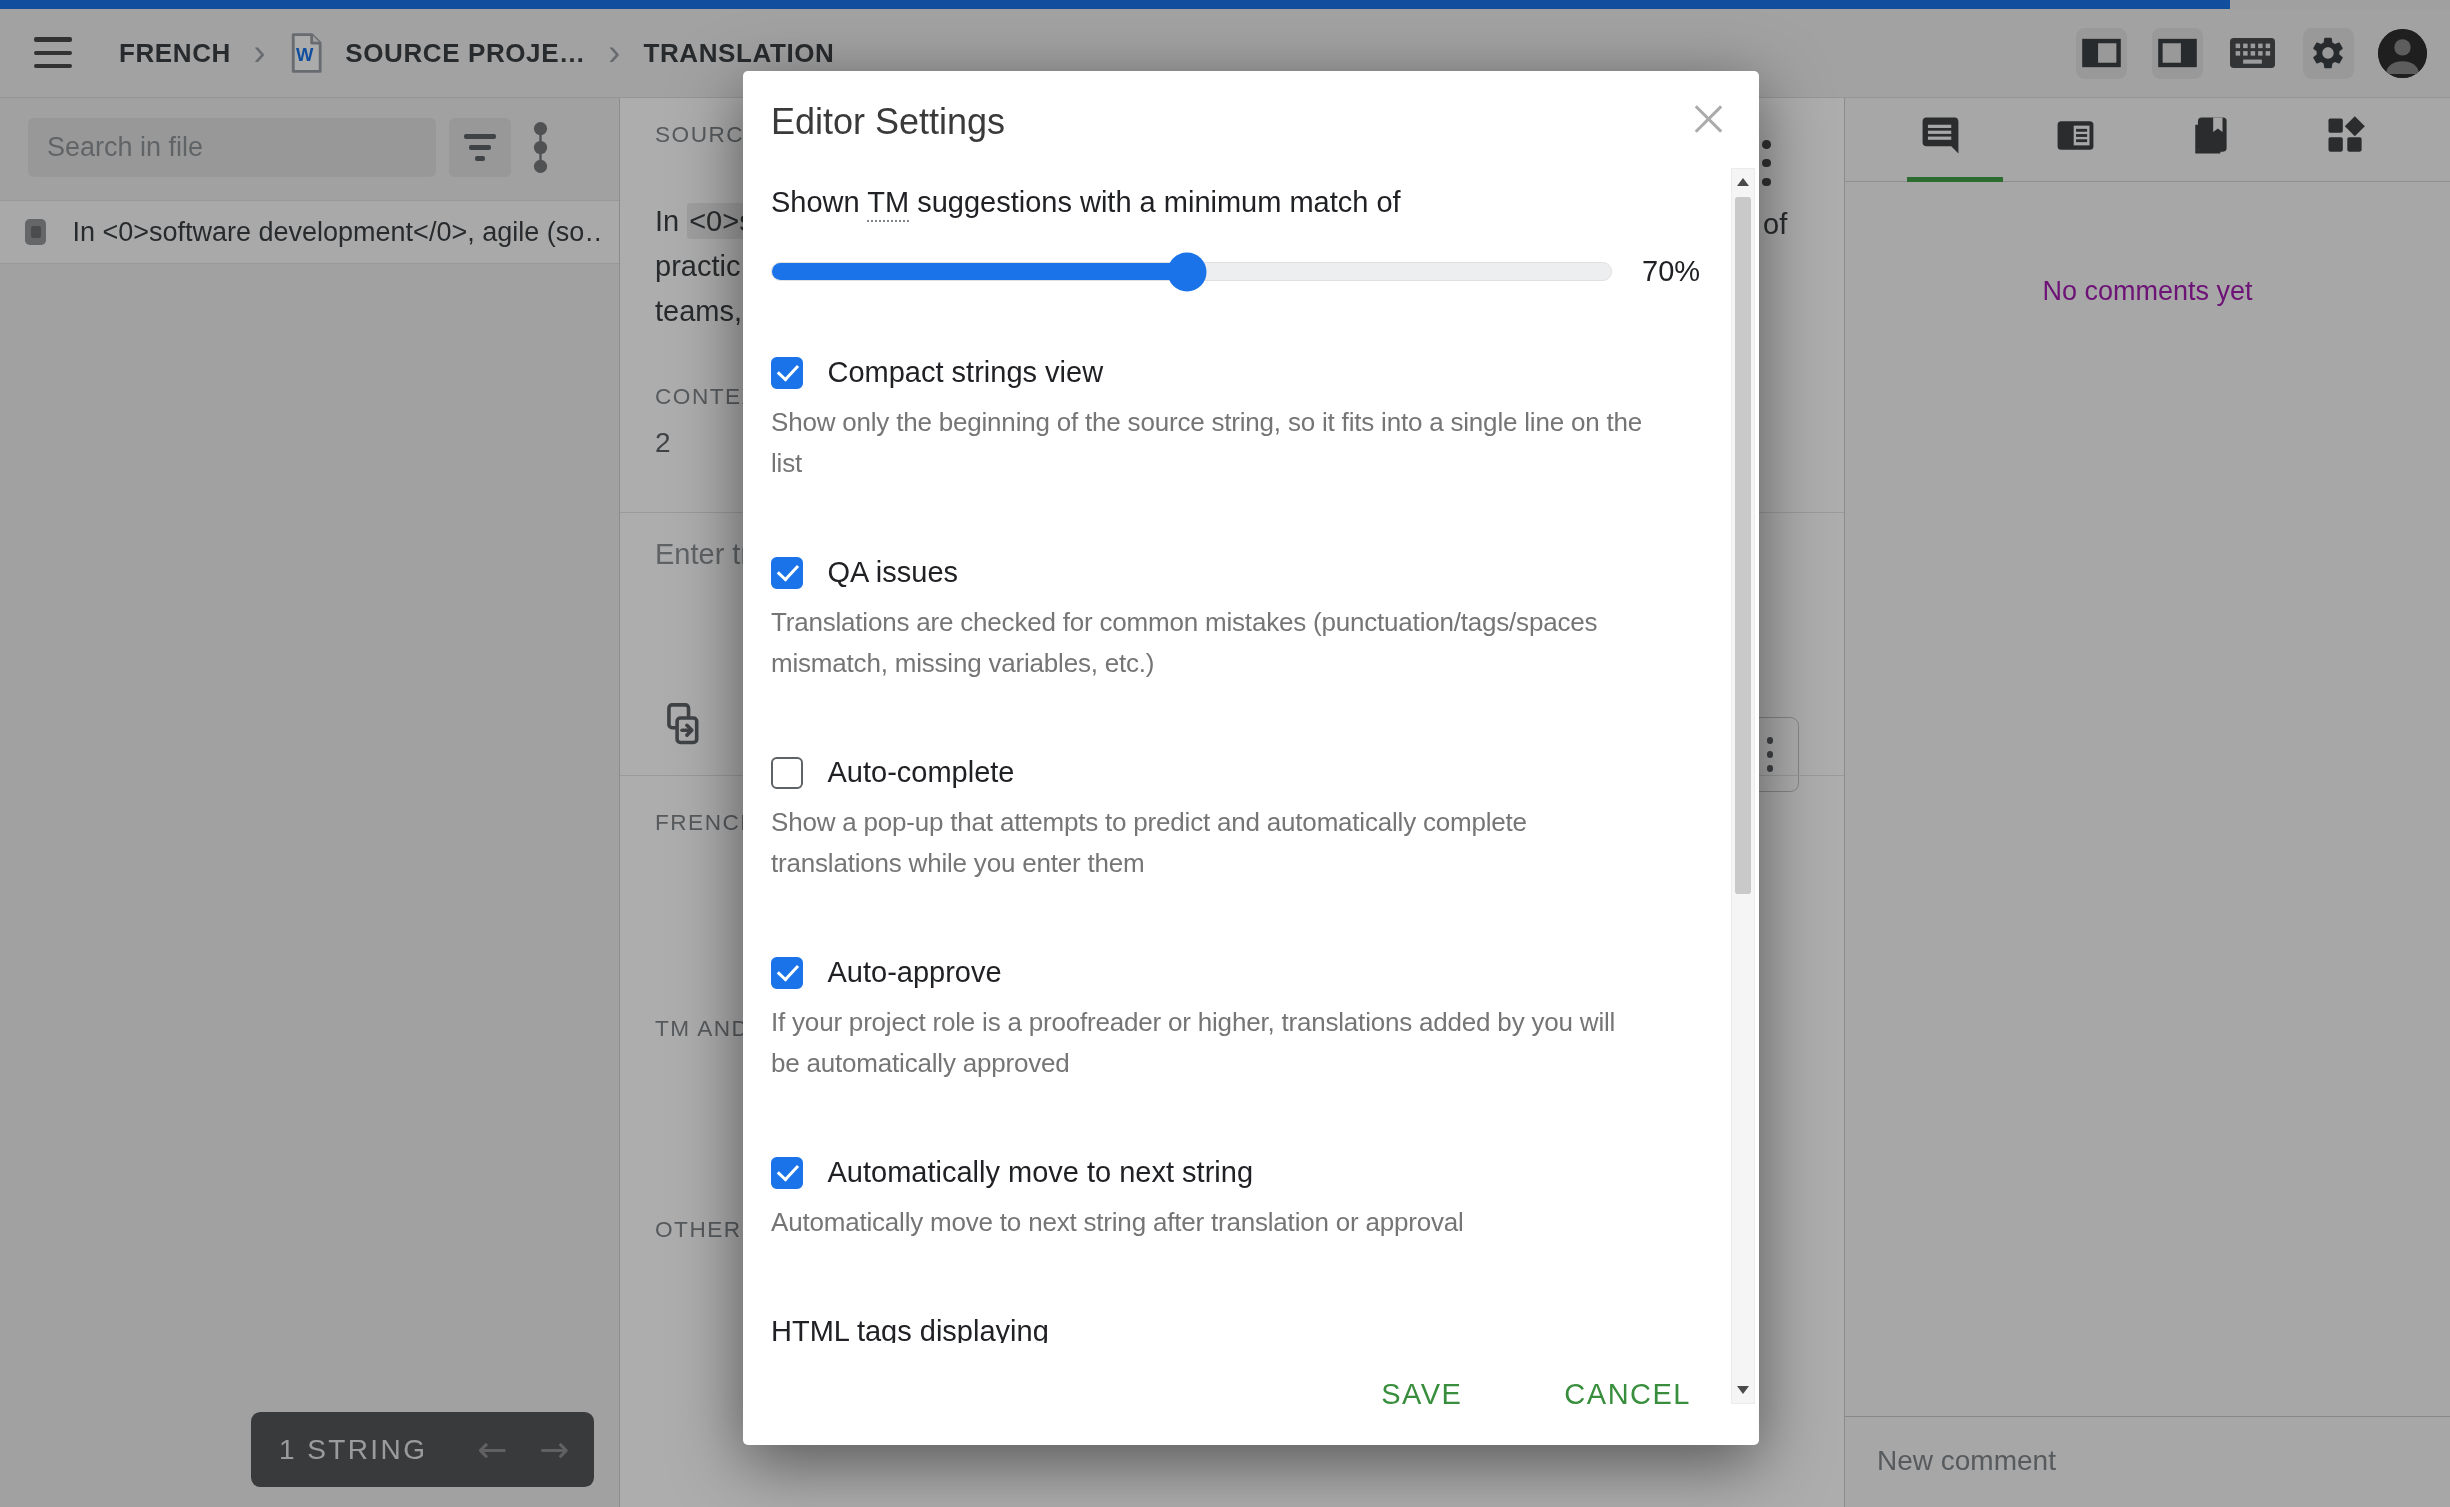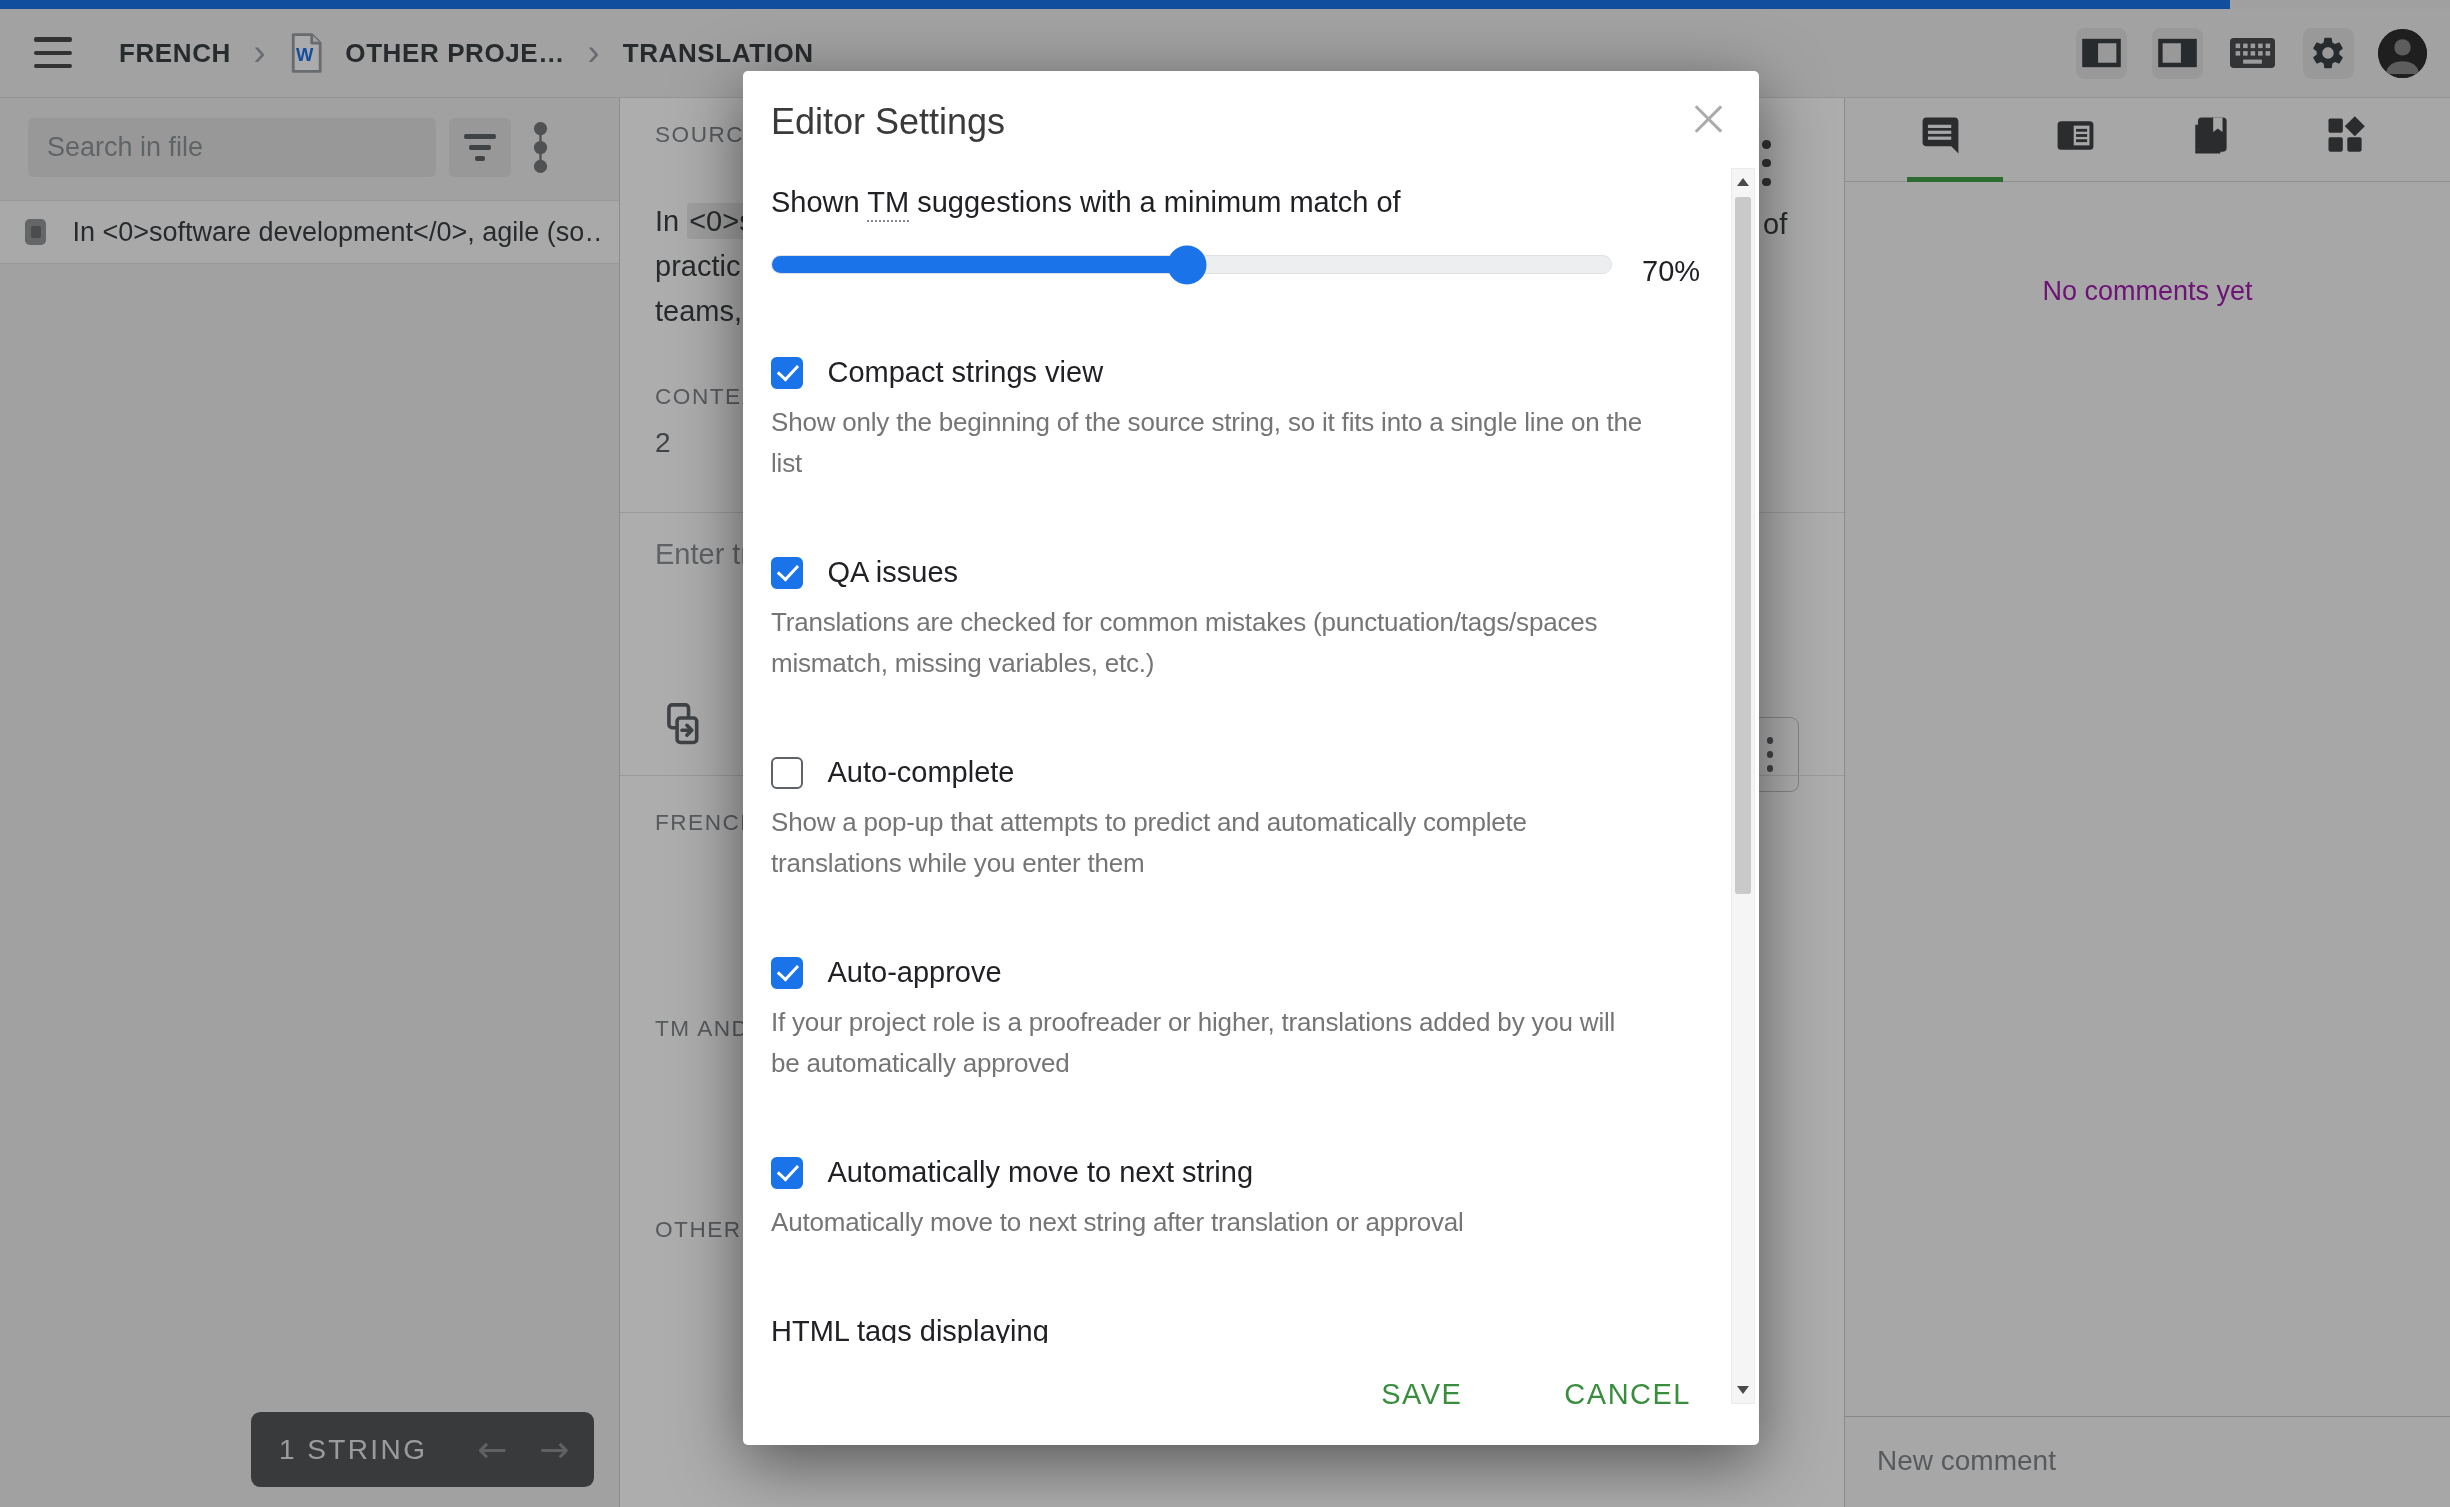--- a/index.html
+++ b/index.html
@@ -81,21 +81,21 @@
   
   .modal{position:absolute;left:743px;top:71px;width:1016px;height:1374px;background:#fff;border-radius:5px;box-shadow:0 17px 66px rgba(0,0,0,.5);z-index:10}
   .modal-title{position:absolute;left:28px;top:30px;font-size:36px;color:#3a3a3a}
   .modal-close{position:absolute;right:32px;top:30px;width:36px;height:36px;cursor:pointer}
   .modal-close::before,.modal-close::after{content:"";position:absolute;left:16px;top:0;width:2.8px;height:36px;background:#ababab}
   .modal-close::before{transform:rotate(45deg)}
   .modal-close::after{transform:rotate(-45deg)}
   .modal-body{position:absolute;left:0;top:94px;bottom:102px;right:0;overflow:hidden;padding:21px 113px 0 28px}
   .slider-label{font-size:29px;color:#202124;margin:0 0 36px}
   .abbr-tm{border-bottom:2.8px dotted #80868b;padding-bottom:1.9px}
-  .slider-row{display:flex;align-items:flex-start;margin-bottom:68px}
+  .slider-row{display:flex;align-items:center;margin-bottom:68px}
   .slider-track{position:relative;width:841px;height:19px;border-radius:9.4px;background:#eceef0;border:0.9px solid #e0e0e0;box-sizing:border-box;flex:none;cursor:pointer}
   .slider-fill{position:absolute;left:0;top:0;bottom:0;border-radius:9.4px;background:#1a73e8}
   .slider-handle{position:absolute;top:50%;width:39px;height:39px;border-radius:50%;background:#1a73e8;transform:translate(-50%,-50%);cursor:grab}
   .slider-value{margin-left:30px;font-size:29px;color:#202124}
   .setting{margin-bottom:72px}
   .setting-head{display:flex;align-items:center;margin-bottom:13px}
   .checkbox{width:32px;height:32px;border-radius:5.7px;border:2.8px solid #5f6368;box-sizing:border-box;position:relative;flex:none;cursor:pointer}
   .checkbox.checked{background:#1a73e8;border-color:#1a73e8}
   .checkbox.checked::after{content:"";position:absolute;left:9.4px;top:1.9px;width:8.5px;height:17px;border-right:3.8px solid #fff;border-bottom:3.8px solid #fff;transform:rotate(43deg)}
   .setting-label{margin-left:24.5px;font-size:29px;color:#202124;cursor:pointer}
@@ -125,21 +125,21 @@
   <div class="breadcrumb">
     <span class="crumb">FRENCH</span>
     <span class="chev"></span>
     <span class="doc-ic">
       <svg width="34" height="40" viewBox="0 0 24 28" style="font-size:28px">
         <path d="M3 1h13l6 6v20H3z" fill="#fdfdfd" stroke="#9aa0a6" stroke-width="2" stroke-linejoin="round"></path>
         <path d="M16 1v6h6" fill="#ededed" stroke="#9aa0a6" stroke-width="2" stroke-linejoin="round"></path>
         <text x="5" y="20" font-family="Liberation Sans, sans-serif" font-size="13" font-weight="bold" fill="#1a73e8">W</text>
       </svg>
     </span>
-    <span class="crumb">OTHER PROJE…</span>
+    <span class="crumb">SOURCE PROJE…</span>
     <span class="chev"></span>
     <span class="crumb">TRANSLATION</span>
   </div>
   <div class="header-actions">
     <div class="icon-btn">
       <svg width="41" height="32" viewBox="0 0 24 18">
         <rect x="2" y="2" width="20" height="14" fill="none" stroke="#3c4043" stroke-width="2.6"></rect>
         <rect x="2" y="2" width="8" height="14" fill="#3c4043"></rect>
       </svg>
     </div>

